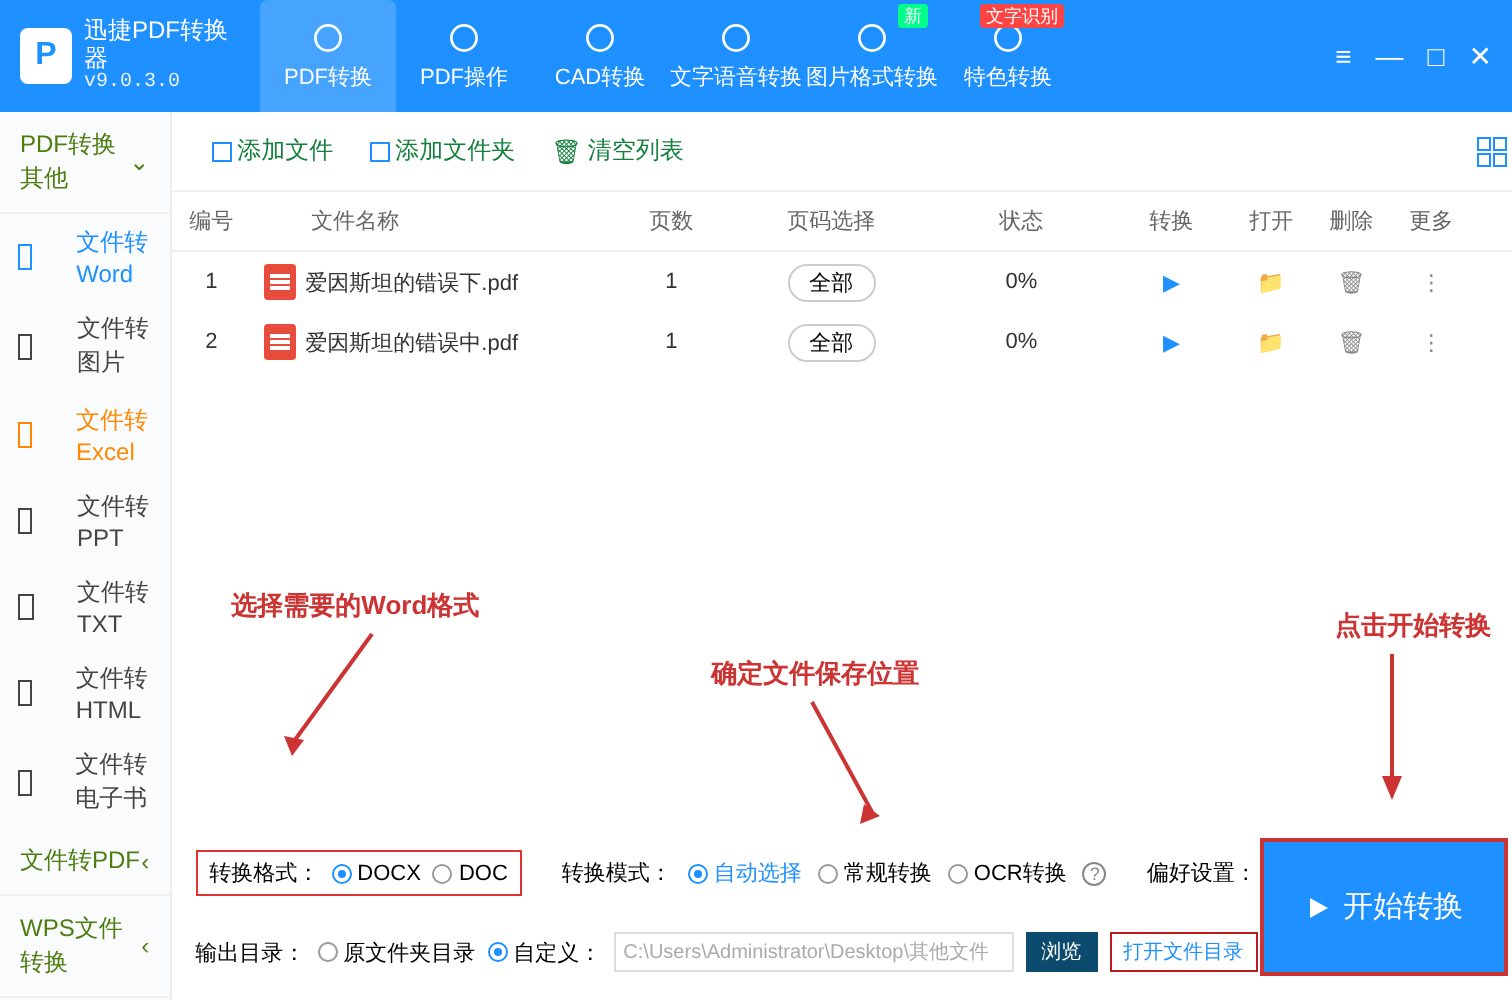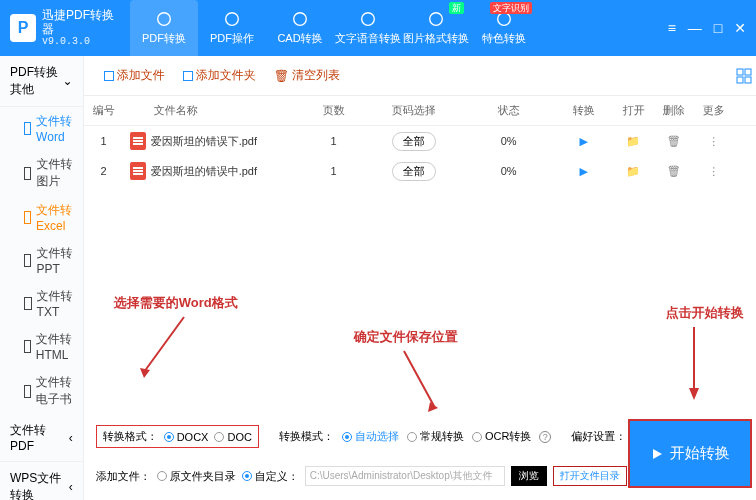--- a/index.html
+++ b/index.html
@@ -12,28 +12,28 @@
 .top-tabs { display: flex; height: 56px; }
 .top-tab { width: 68px; display: flex; flex-direction: column; align-items: center; justify-content: center; font-size: 11px; cursor: pointer; position: relative; }
 .top-tab.active { background: rgba(255,255,255,.18); border-radius: 4px 4px 0 0; }
 .top-tab svg { width: 18px; height: 18px; margin-bottom: 3px; }
 .badge { position: absolute; top: 2px; right: 6px; font-size: 9px; background: #0f8; color: #fff; padding: 0 3px; border-radius: 2px; line-height: 12px; }
 .badge.red { background: #ff4444; }
 .window-ctrl { margin-left: auto; display: flex; gap: 12px; padding-right: 10px; }
 .window-ctrl span { cursor: pointer; font-size: 14px; }
 .body { display: flex; height: 444px; }
 .sidebar { width: 128px; border-right: 1px solid #eee; background: #fafbfc; font-size: 12px; }
-.side-cat { padding: 8px 10px; display: flex; justify-content: space-between; align-items: center; color: #000000; cursor: pointer; border-bottom: 1px solid #f0f0f0; }
-.side-item { padding: 6px 10px 6px 24px; color: #444; cursor: pointer; display: flex; align-items: center; gap: 5px; }
+.side-cat { padding: 8px 10px; display: flex; justify-content: space-between; align-items: center; color: #4d7c0f; cursor: pointer; border-bottom: 1px solid #f0f0f0; }
+.side-item { padding: 6px 10px 6px 9px; color: #444; cursor: pointer; display: flex; align-items: center; gap: 22px; }
 .side-item.active { color: #1E90FF; }
 .side-item.orange { color: #ff8800; }
 .side-item .ficon { width: 11px; height: 13px; border: 1px solid currentColor; display: inline-block; position: relative; }
 .main { flex: 1; display: flex; flex-direction: column; position: relative; }
 .toolbar { display: flex; align-items: center; gap: 2px; padding: 8px 12px; border-bottom: 1px solid #eee; }
-.tool-btn { color: #c2410c; background: none; border: none; cursor: pointer; font-size: 12px; padding: 3px 8px; display: flex; align-items: center; gap: 3px; }
+.tool-btn { color: #15803d; background: none; border: none; cursor: pointer; font-size: 12px; padding: 3px 8px; display: flex; align-items: center; gap: 3px; }
 .tool-btn .box { width: 10px; height: 10px; border: 1px solid #1E90FF; display: inline-block; }
 .grid-icon { margin-left: auto; width: 16px; height: 16px; cursor: pointer; }
 .thead, .trow { display: grid; grid-template-columns: 40px 180px 60px 100px 90px 60px 40px 40px 40px 30px; align-items: center; font-size: 11px; color: #666; height: 30px; }
 .thead { border-bottom: 1px solid #eee; }
 .thead > div, .trow > div { text-align: center; }
 .trow { color: #333; }
 .fname { display: flex; align-items: center; gap: 5px; padding-left: 6px; text-align: left !important; }
 .pdf-icon { width: 16px; height: 18px; background: #e74c3c; border-radius: 2px; position: relative; }
 .pdf-icon::after { content: ""; position: absolute; top: 5px; left: 3px; right: 3px; height: 2px; background: #fff; box-shadow: 0 3px 0 #fff, 0 6px 0 #fff; }
 .sel-btn { border: 1px solid #ccc; border-radius: 10px; padding: 1px 10px; font-size: 11px; background: #fff; cursor: pointer; }
@@ -42,21 +42,21 @@
 .footer { margin-top: auto; padding: 10px 12px 14px; font-size: 11px; }
 .optrow { display: flex; align-items: center; gap: 8px; margin-bottom: 18px; }
 .redbox { border: 1px solid #d33; padding: 3px 6px; display: flex; align-items: center; gap: 6px; }
 .radio { display: inline-flex; align-items: center; gap: 3px; cursor: pointer; }
 .radio .dot { width: 10px; height: 10px; border: 1px solid #999; border-radius: 50%; display: inline-block; position: relative; }
 .radio.checked .dot { border-color: #1E90FF; }
 .radio.checked .dot::after { content: ""; position: absolute; inset: 2px; background: #1E90FF; border-radius: 50%; }
 .blue-sel { color: #1E90FF; }
 .outrow { display: flex; align-items: center; gap: 6px; }
 .path-input { flex: 1; max-width: 200px; border: 1px solid #ddd; height: 20px; padding: 0 4px; color: #aaa; font-size: 10px; }
-.browse-btn { background: #000000; color: #fff; border: none; padding: 3px 8px; font-size: 10px; cursor: pointer; }
+.browse-btn { background: #0c4a6e; color: #fff; border: none; padding: 3px 8px; font-size: 10px; cursor: pointer; }
 .open-btn { border: 1px solid #b91c1c; color: #1E90FF; background: #fff; padding: 2px 6px; font-size: 10px; cursor: pointer; }
 .start-btn { position: absolute; right: 12px; bottom: 12px; background: #1E90FF; color: #fff; border: 2px solid #c33; padding: 23px 20px; font-size: 15px; cursor: pointer; display: flex; align-items: center; gap: 6px; }
 .anno { position: absolute; color: #c33; font-size: 13px; font-weight: bold; pointer-events: none; }
 .arrow { position: absolute; pointer-events: none; }
 .q-icon { width: 12px; height: 12px; border: 1px solid #888; border-radius: 50%; color: #888; font-size: 9px; text-align: center; line-height: 10px; cursor: pointer; }
 </style>
 </head>
 <body>
 
 <div class="header">
@@ -252,21 +252,21 @@
         <span class="radio">
             <span class="dot"></span>
             <span>OCR转换</span>
           </span>
         <span class="q-icon">?</span>
         <span style="margin-left:12px">偏好设置：</span>
         <span><span>布局优先</span> <span style="color:#1E90FF">⌄</span></span>
         <span class="q-icon">?</span>
       </div>
       <div class="outrow">
-        <span>添加文件：</span>
+        <span>输出目录：</span>
         <span class="radio">
             <span class="dot"></span>
             <span>原文件夹目录</span>
           </span>
         <span class="radio checked">
             <span class="dot"></span>
             <span>自定义：</span>
           </span>
         <input class="path-input" value="C:\Users\Administrator\Desktop\其他文件" style="">
         <button class="browse-btn">浏览</button>

